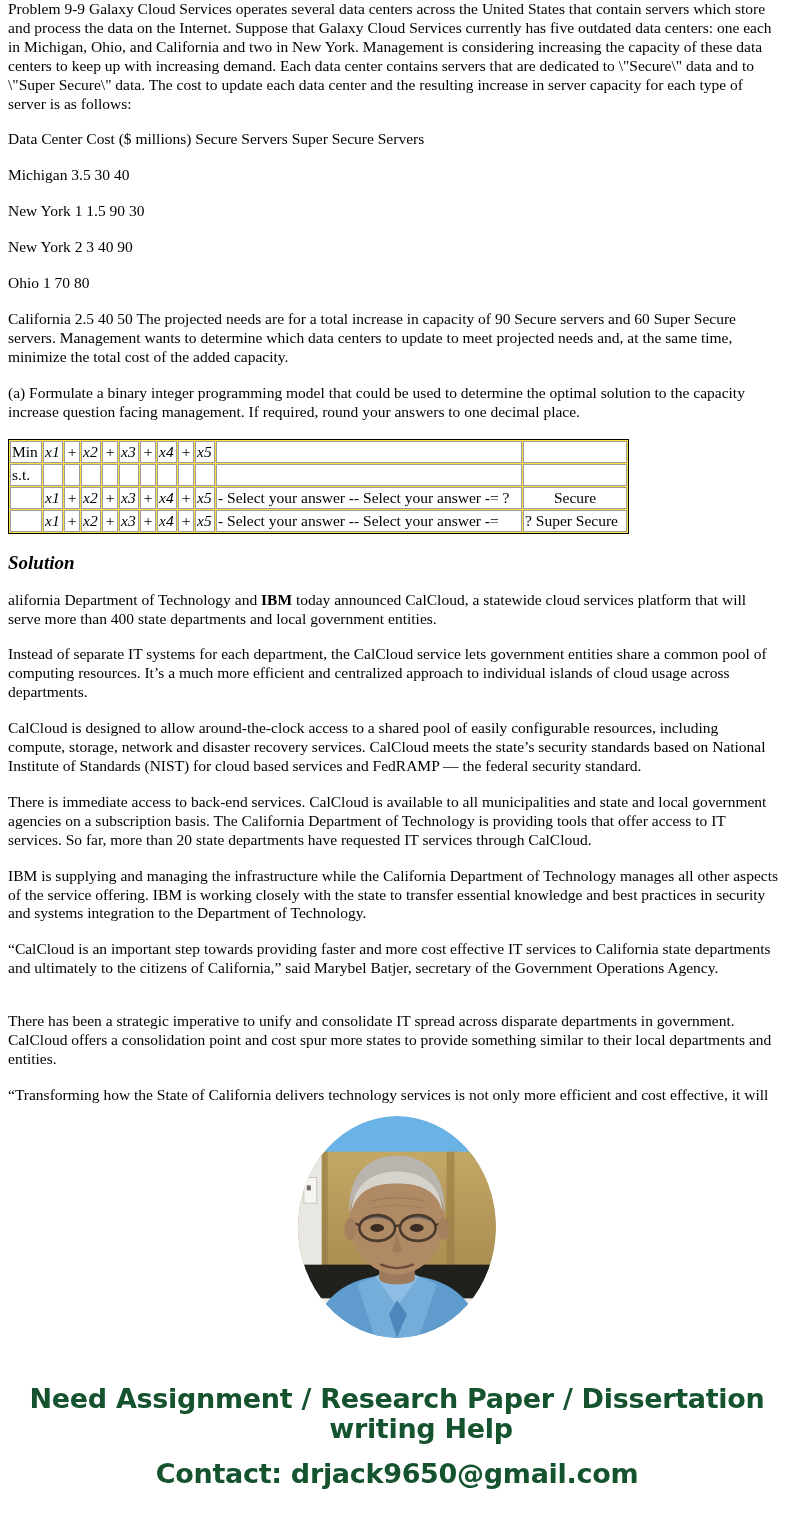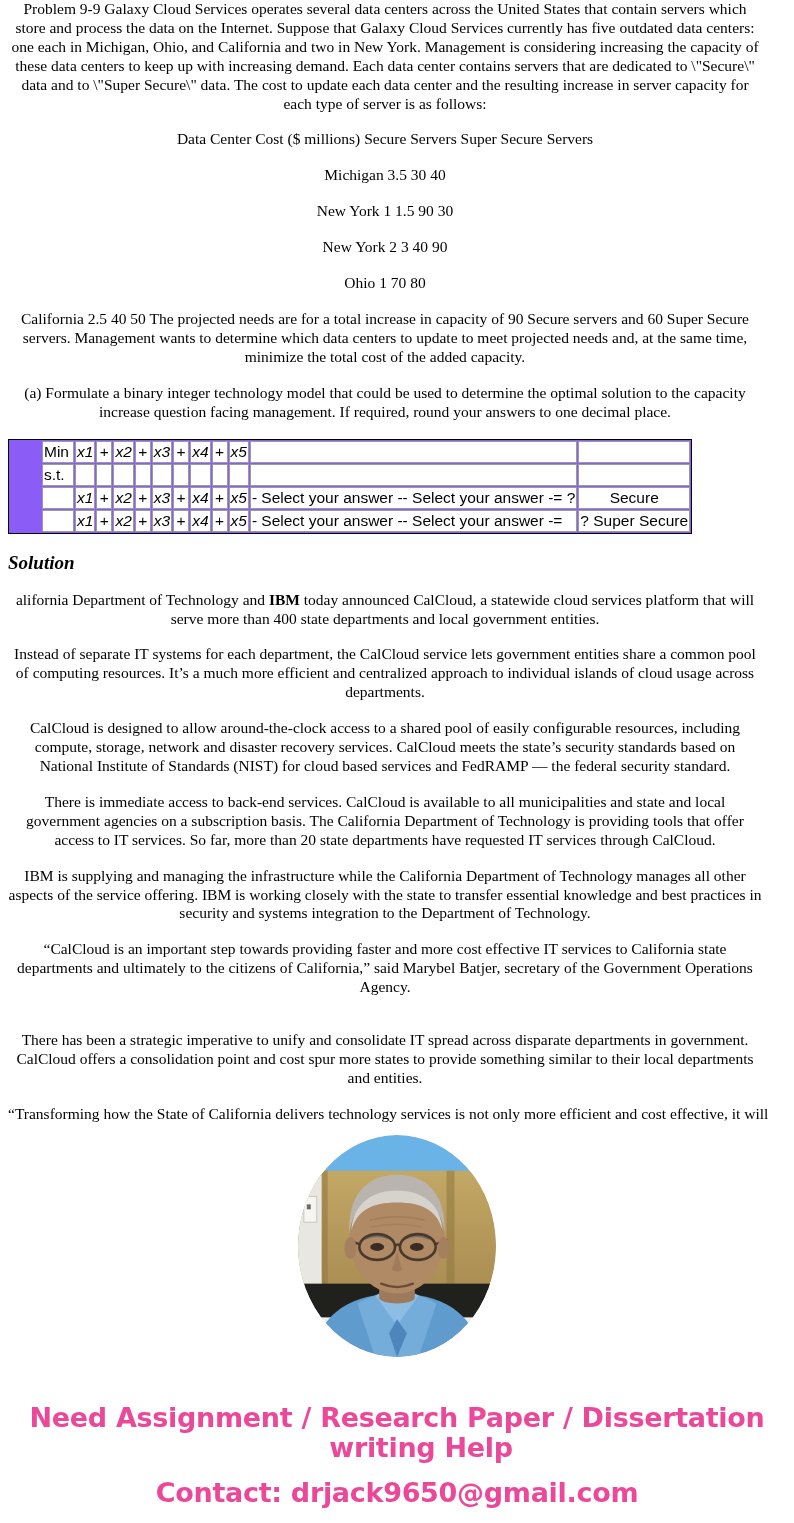--- a/index.html
+++ b/index.html
@@ -20,22 +20,22 @@
   .page {
     position: relative;
     width: 794px;
     min-height: 1523px;
     overflow: hidden;
     padding: 0;
     box-sizing: border-box;
   }
   p.para {
     margin: 0 0 0 0;
-    padding: 0 32px 0 8px;
-    text-align: center;
+    padding: 0 16px 0 8px;
+    text-align: left;
   }
   .gap {
     height: 17px;
   }
 
   h3.solution-heading {
     font-family: "Liberation Serif", "DejaVu Serif", serif;
     font-size: 19px;
     font-weight: bold;
     margin: 0;
@@ -44,25 +44,24 @@
   }
 
   
   .model-table-wrap {
     padding: 0 0 0 8px;
   }
   table.model-table {
     border-collapse: separate;
     border-spacing: 1px;
     border: 1px solid #000;
-    background: #8b5cf6;
-    font-family: Liberation Sans, sans-serif;
+    background: #fde047;
+    font-family: Liberation Serif, serif;
     font-size: 15.5px;
     table-layout: fixed;
-    padding-left: 32px;
   }
   table.model-table td {
     border: 1px solid #9b9b9b;
     padding: 0 1px;
     height: 20px;
     line-height: 19px;
     vertical-align: middle;
     white-space: nowrap;
     background: #fff;
     overflow: hidden;
@@ -95,21 +94,21 @@
 
   
   .promo {
     margin-top: 46px;
     text-align: center;
     font-family: "DejaVu Sans", "Liberation Sans", sans-serif;
     font-weight: bold;
     font-size: 27px;
     line-height: 1.13;
     letter-spacing: -0.3px;
-    color: #ec4899;
+    color: #14532d;
   }
   .promo .line2 { display: block; padding-left: 48px; }
   .promo .line3 { display: block; margin-top: 14px; }
 
   
   .clipped-para {
     max-height: 22px;
     overflow: hidden;
     padding: 0 16px 0 8px;
     margin: 0;
@@ -131,21 +130,21 @@
   <p class="para">New York 1 1.5 90 30</p>
   <div class="gap"></div>
   <p class="para">New York 2 3 40 90</p>
   <div class="gap"></div>
   <p class="para">Ohio 1 70 80</p>
   <div class="gap"></div>
   <p class="para">California 2.5 40 50 The projected needs are for a total increase in capacity of 90 Secure servers and 60 Super Secure servers. Management wants to determine which data centers to update to meet projected needs and, at the same time, minimize the total cost of the added capacity.</p>
 
   <div class="gap"></div>
 
-  <p class="para">(a) Formulate a binary integer technology model that could be used to determine the optimal solution to the capacity increase question facing management. If required, round your answers to one decimal place.</p>
+  <p class="para">(a) Formulate a binary integer programming model that could be used to determine the optimal solution to the capacity increase question facing management. If required, round your answers to one decimal place.</p>
 
   <div class="gap"></div>
 
   <div class="model-table-wrap">
     <table class="model-table">
       <tbody id="model-rows">
           <tr>
             <td class="c-label">Min</td>
             <td class="c-var"><span class="ital">x1</span></td>
             <td class="c-plus">+</td>

